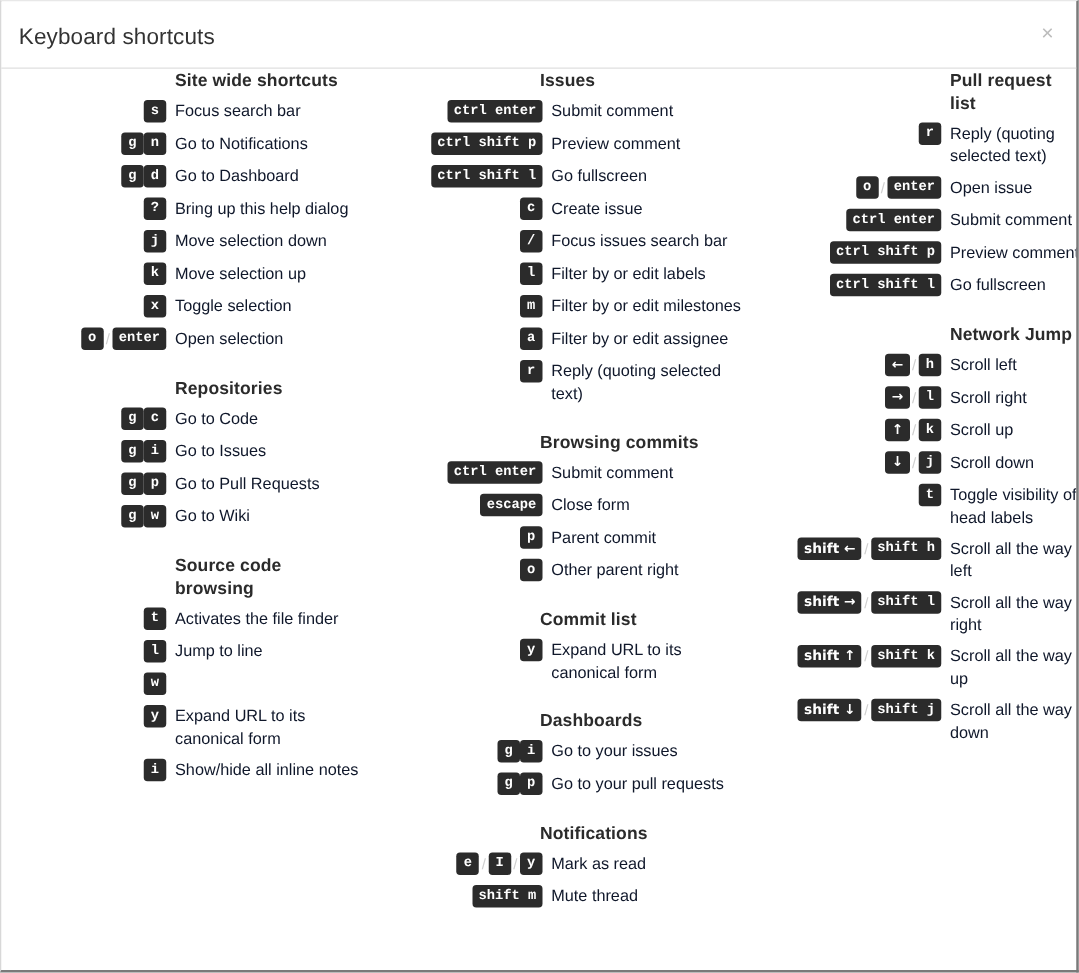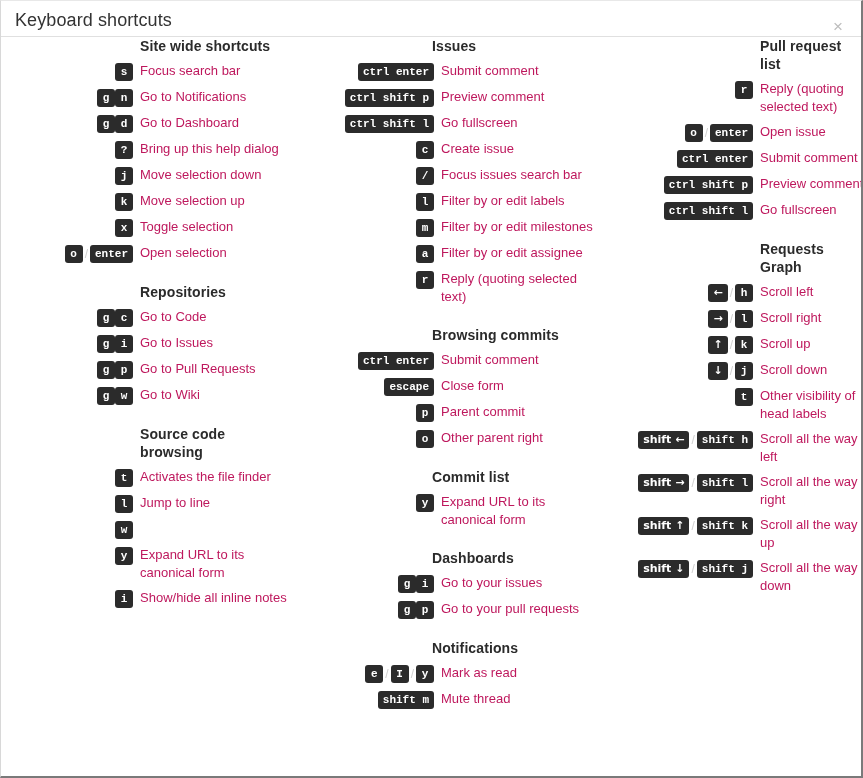--- a/index.html
+++ b/index.html
@@ -21,21 +21,21 @@
     background: #ffffff;
     border-right: 2px solid #7a7a7a;
     border-bottom: 2px solid #7a7a7a;
     border-left: 1px solid #d8d8d8;
     border-top: 1px solid #e8e8e8;
   }
 
   
   .dialog-header {
     position: relative;
-    height: 36px;
+    height: 54px;
     border-bottom: 1px solid #e0e0e0;
     padding: 0 14px;
     display: flex;
     align-items: center;
   }
   .dialog-title {
     font-size: 18px;
     font-weight: normal;
     color: #333333;
     letter-spacing: 0.1px;
@@ -110,21 +110,21 @@
   .keys {
     flex: 0 0 auto;
     text-align: right;
     white-space: nowrap;
     padding-top: 1px;
     line-height: 18px;
   }
   .desc {
     flex: 1 1 auto;
     font-size: 13px;
-    color: #be185d;
+    color: #0f172a;
     line-height: 18px;
     padding-left: 7px;
     padding-top: 1px;
   }
   .col-1 .desc { padding-left: 0; margin-left: 7px; }
 
   .key {
     display: inline-block;
     background: #2b2b2b;
     color: #ffffff;
@@ -347,40 +347,40 @@
             <div class="shortcut-row">
               <div class="keys"><span class="key">ctrl shift p</span></div>
               <div class="desc">Preview comment</div>
             </div>
             <div class="shortcut-row">
               <div class="keys"><span class="key">ctrl shift l</span></div>
               <div class="desc">Go fullscreen</div>
             </div>
           </div>
           <div class="section">
-            <div class="group-heading">Requests Graph</div>
+            <div class="group-heading">Network Jump</div>
             <div class="shortcut-row">
               <div class="keys"><span class="key arrow">←</span><span class="sep">/</span><span class="key">h</span></div>
               <div class="desc">Scroll left</div>
             </div>
             <div class="shortcut-row">
               <div class="keys"><span class="key arrow">→</span><span class="sep">/</span><span class="key">l</span></div>
               <div class="desc">Scroll right</div>
             </div>
             <div class="shortcut-row">
               <div class="keys"><span class="key arrow">↑</span><span class="sep">/</span><span class="key">k</span></div>
               <div class="desc">Scroll up</div>
             </div>
             <div class="shortcut-row">
               <div class="keys"><span class="key arrow">↓</span><span class="sep">/</span><span class="key">j</span></div>
               <div class="desc">Scroll down</div>
             </div>
             <div class="shortcut-row">
               <div class="keys"><span class="key">t</span></div>
-              <div class="desc">Other visibility of head labels</div>
+              <div class="desc">Toggle visibility of head labels</div>
             </div>
             <div class="shortcut-row">
               <div class="keys"><span class="key arrow">shift ←</span><span class="sep">/</span><span class="key">shift h</span></div>
               <div class="desc">Scroll all the way left</div>
             </div>
             <div class="shortcut-row">
               <div class="keys"><span class="key arrow">shift →</span><span class="sep">/</span><span class="key">shift l</span></div>
               <div class="desc">Scroll all the way right</div>
             </div>
             <div class="shortcut-row">

